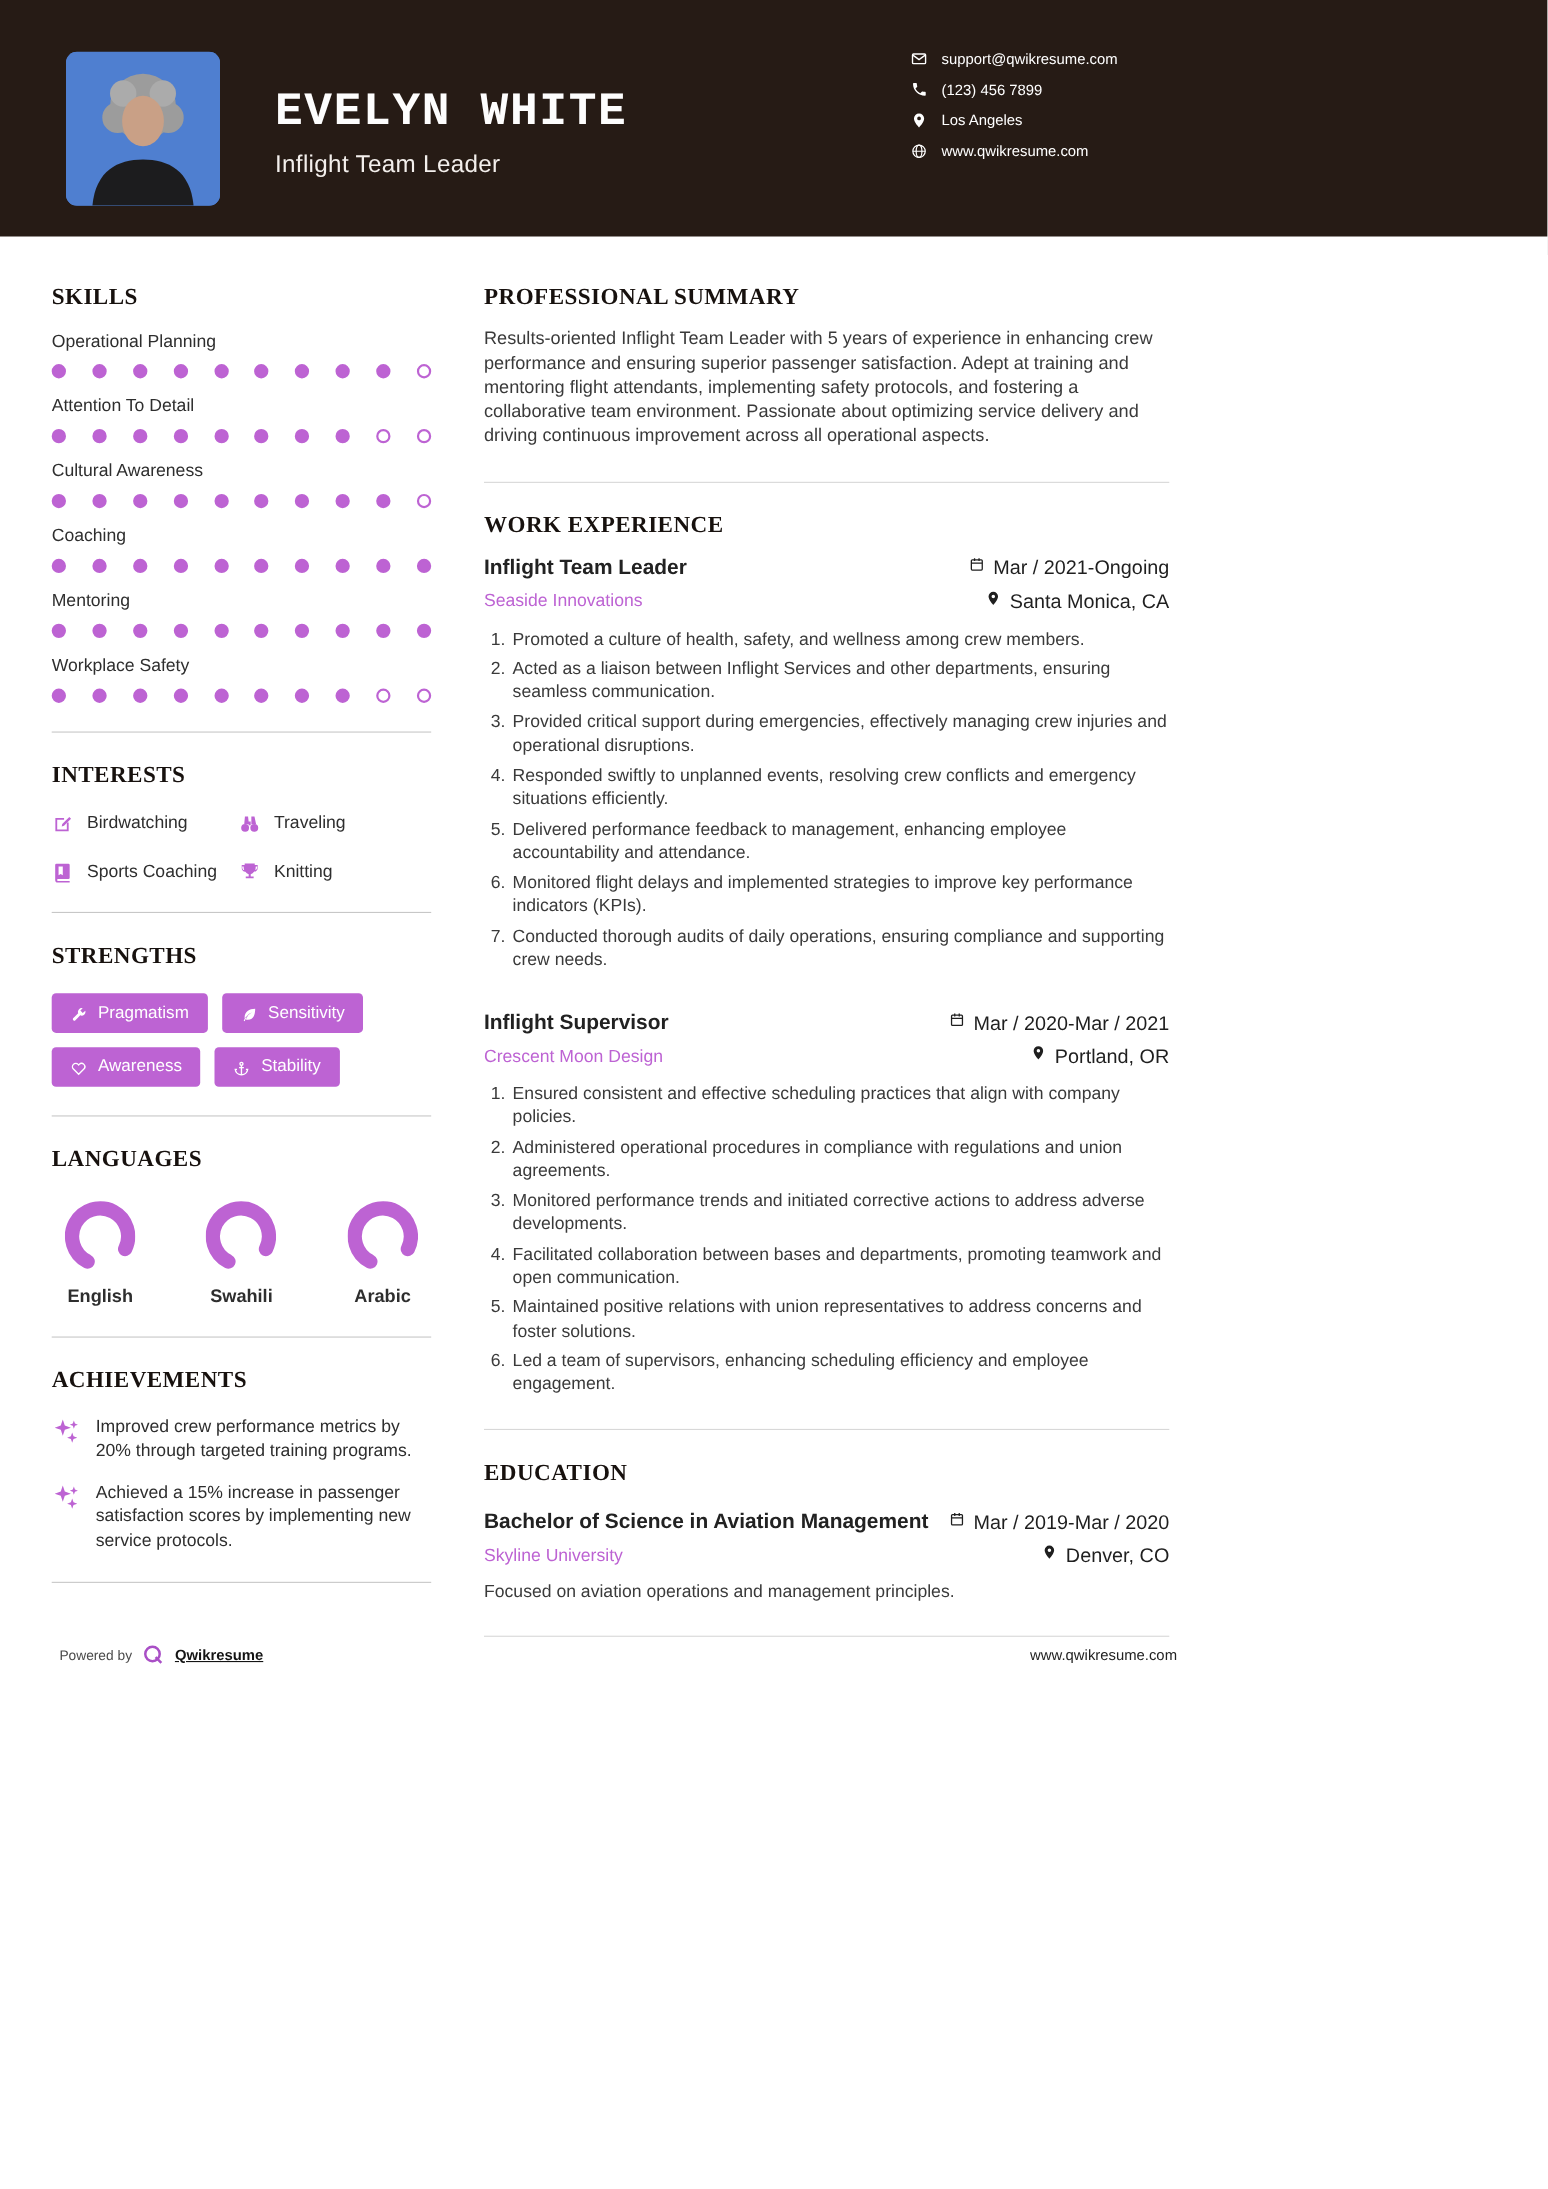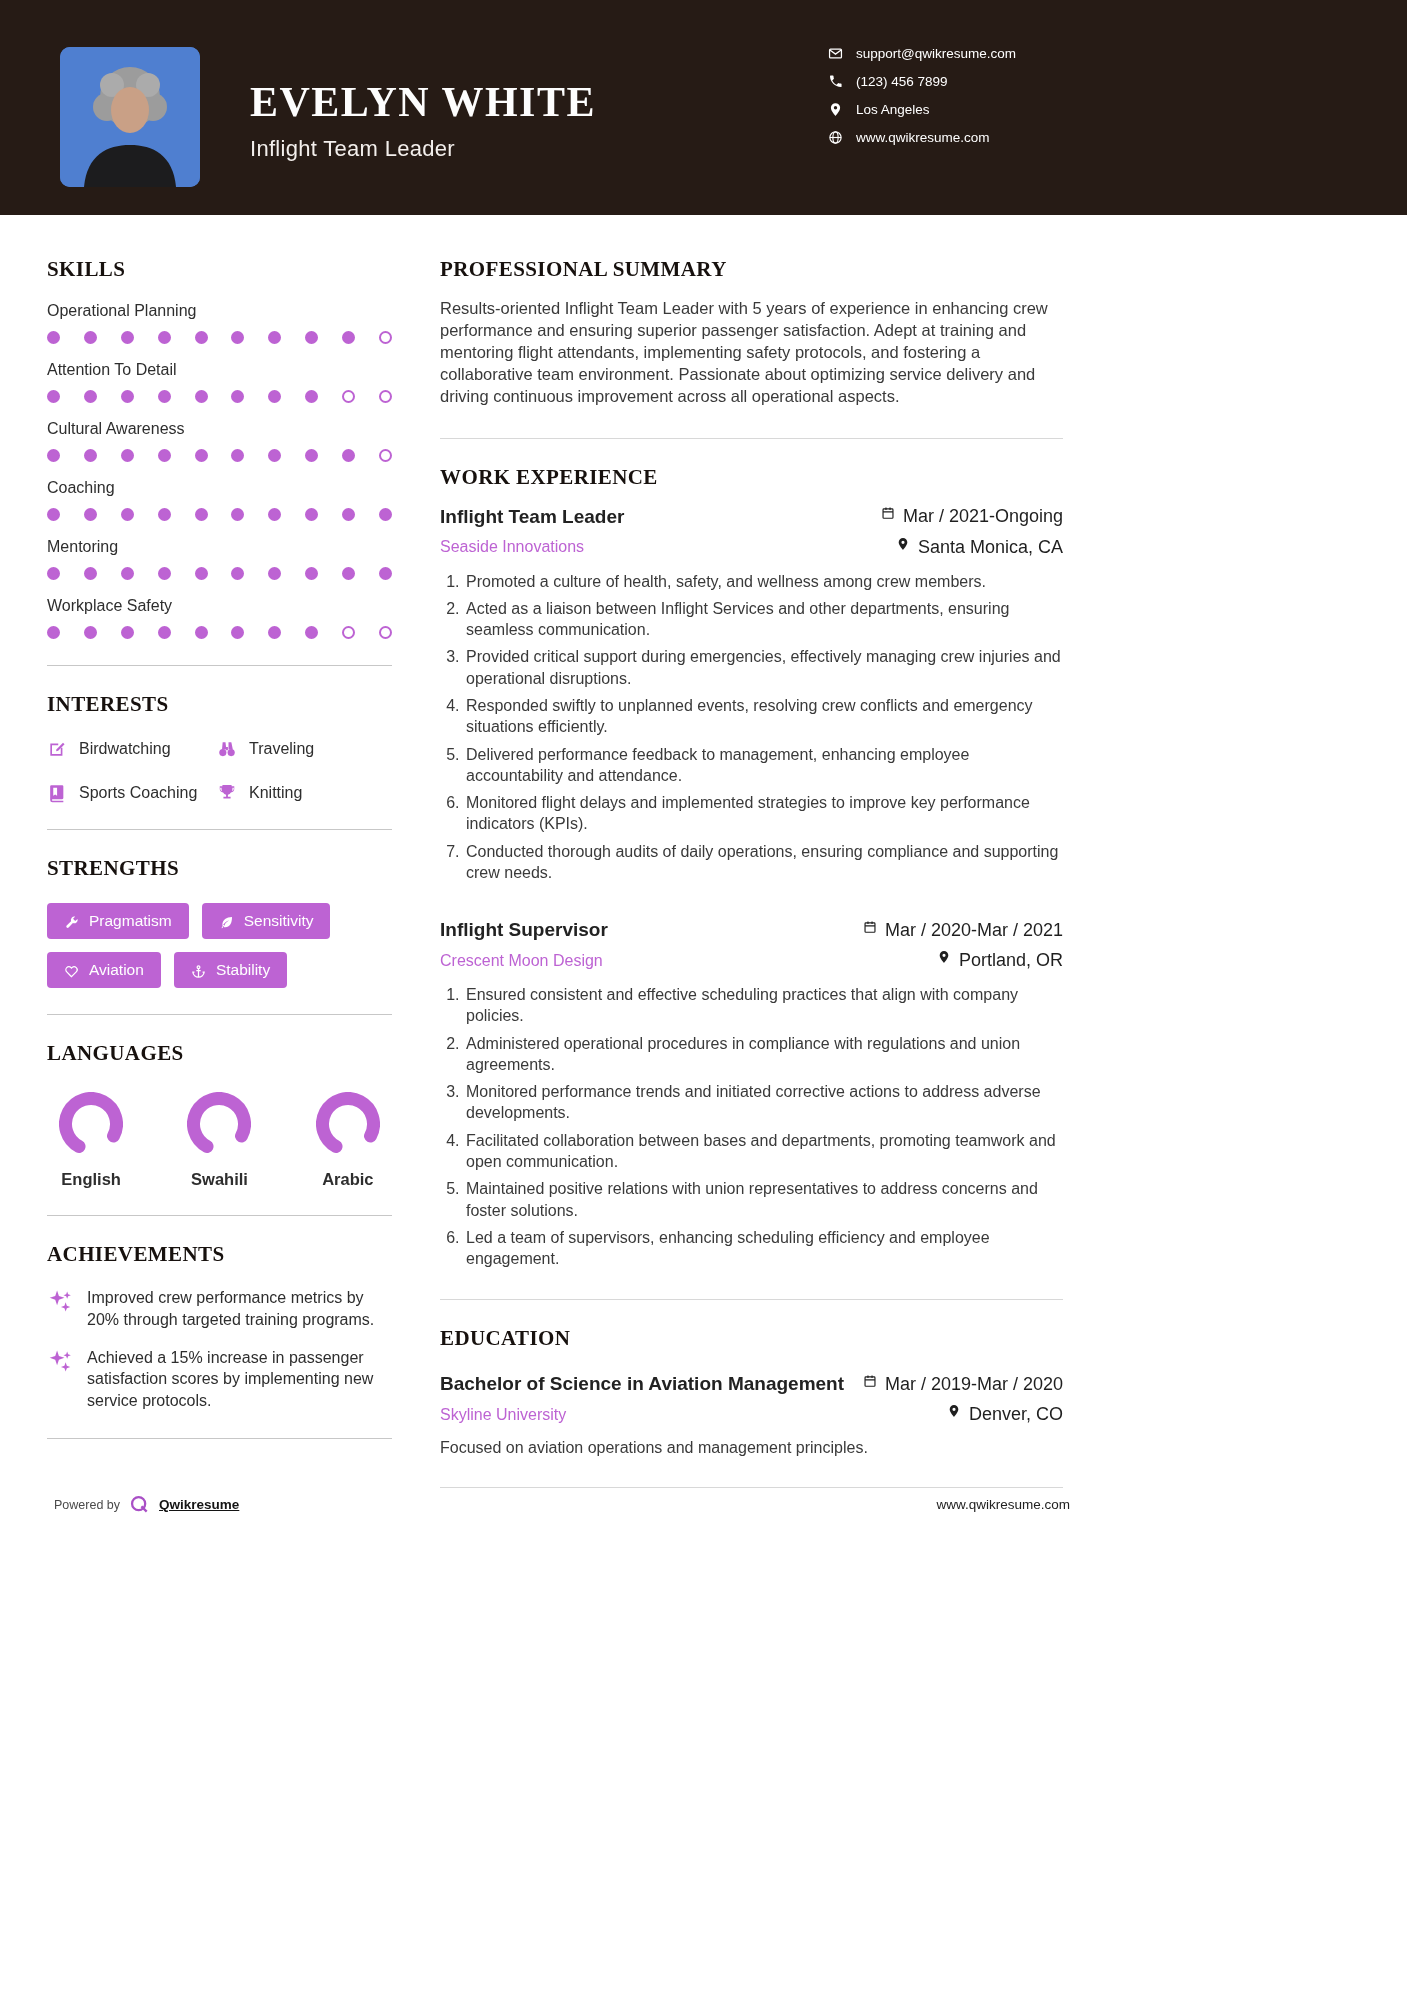--- a/index.html
+++ b/index.html
@@ -6,21 +6,21 @@
   :root { --accent:#bd63d3; --ink:#17110e; --body:#3a3a3a; }
   html,body { background:#e9e9e9; }
   body { font-family:"Liberation Sans", sans-serif; }
   .page { position:relative; width:1407px; height:1990px; background:#ffffff; margin:0 auto; overflow:hidden; }
 
   
   .header { position:relative; height:215px; background:#261b15; color:#fff; }
   .photo { position:absolute; left:60px; top:47px; width:140px; height:140px; border-radius:10px; overflow:hidden; background:#4f7fd0; }
   .photo svg { display:block; width:100%; height:100%; }
   .id-block { position:absolute; left:250px; top:78px; }
-  .name { font-family:Liberation Serif, serif; font-size:42px; font-weight:700; letter-spacing:1.5px; color:#fdfdfd; }
+  .name { font-family:Liberation Mono, monospace; font-size:42px; font-weight:700; letter-spacing:1.5px; color:#fdfdfd; }
   .cand-title { margin-top:10px; font-size:22px; font-weight:400; color:#f3efec; letter-spacing:0.3px; }
   .contacts { position:absolute; left:828px; top:46px; display:flex; flex-direction:column; gap:13px; }
   .contact-row { display:flex; align-items:center; gap:13px; font-size:13.5px; color:#fff; }
   .ic { display:inline-flex; width:15px; height:15px; color:#fff; flex:0 0 auto; }
   .ic svg { width:100%; height:100%; display:block; }
 
   
   .body { display:flex; padding:42px 0 0 47px; }
   .left-col { flex:0 0 345px; width:345px; }
   .right-col { flex:0 0 623px; width:623px; margin-left:48px; }
@@ -304,21 +304,21 @@
                 </svg>
               </span>
               <span>Sensitivity</span>
             </div>
             <div class="pill">
               <span class="ic">
                 <svg viewBox="0 0 24 24" fill="none" stroke="currentColor" stroke-width="2">
                   <path d="M12 20.3 4.4 12.6a4.8 4.8 0 0 1 6.8-6.8l.8.8.8-.8a4.8 4.8 0 0 1 6.8 6.8z"></path>
                 </svg>
               </span>
-              <span>Aviation</span>
+              <span>Awareness</span>
             </div>
             <div class="pill">
               <span class="ic">
                 <svg viewBox="0 0 24 24" fill="none" stroke="currentColor" stroke-width="2">
                   <circle cx="12" cy="5" r="2.2"></circle>
                   <path d="M12 7.2V21M12 21a9 9 0 0 1-9-8h2.5M12 21a9 9 0 0 0 9-8h-2.5M8.5 10.5h7"></path>
                 </svg>
               </span>
               <span>Stability</span>
             </div>

